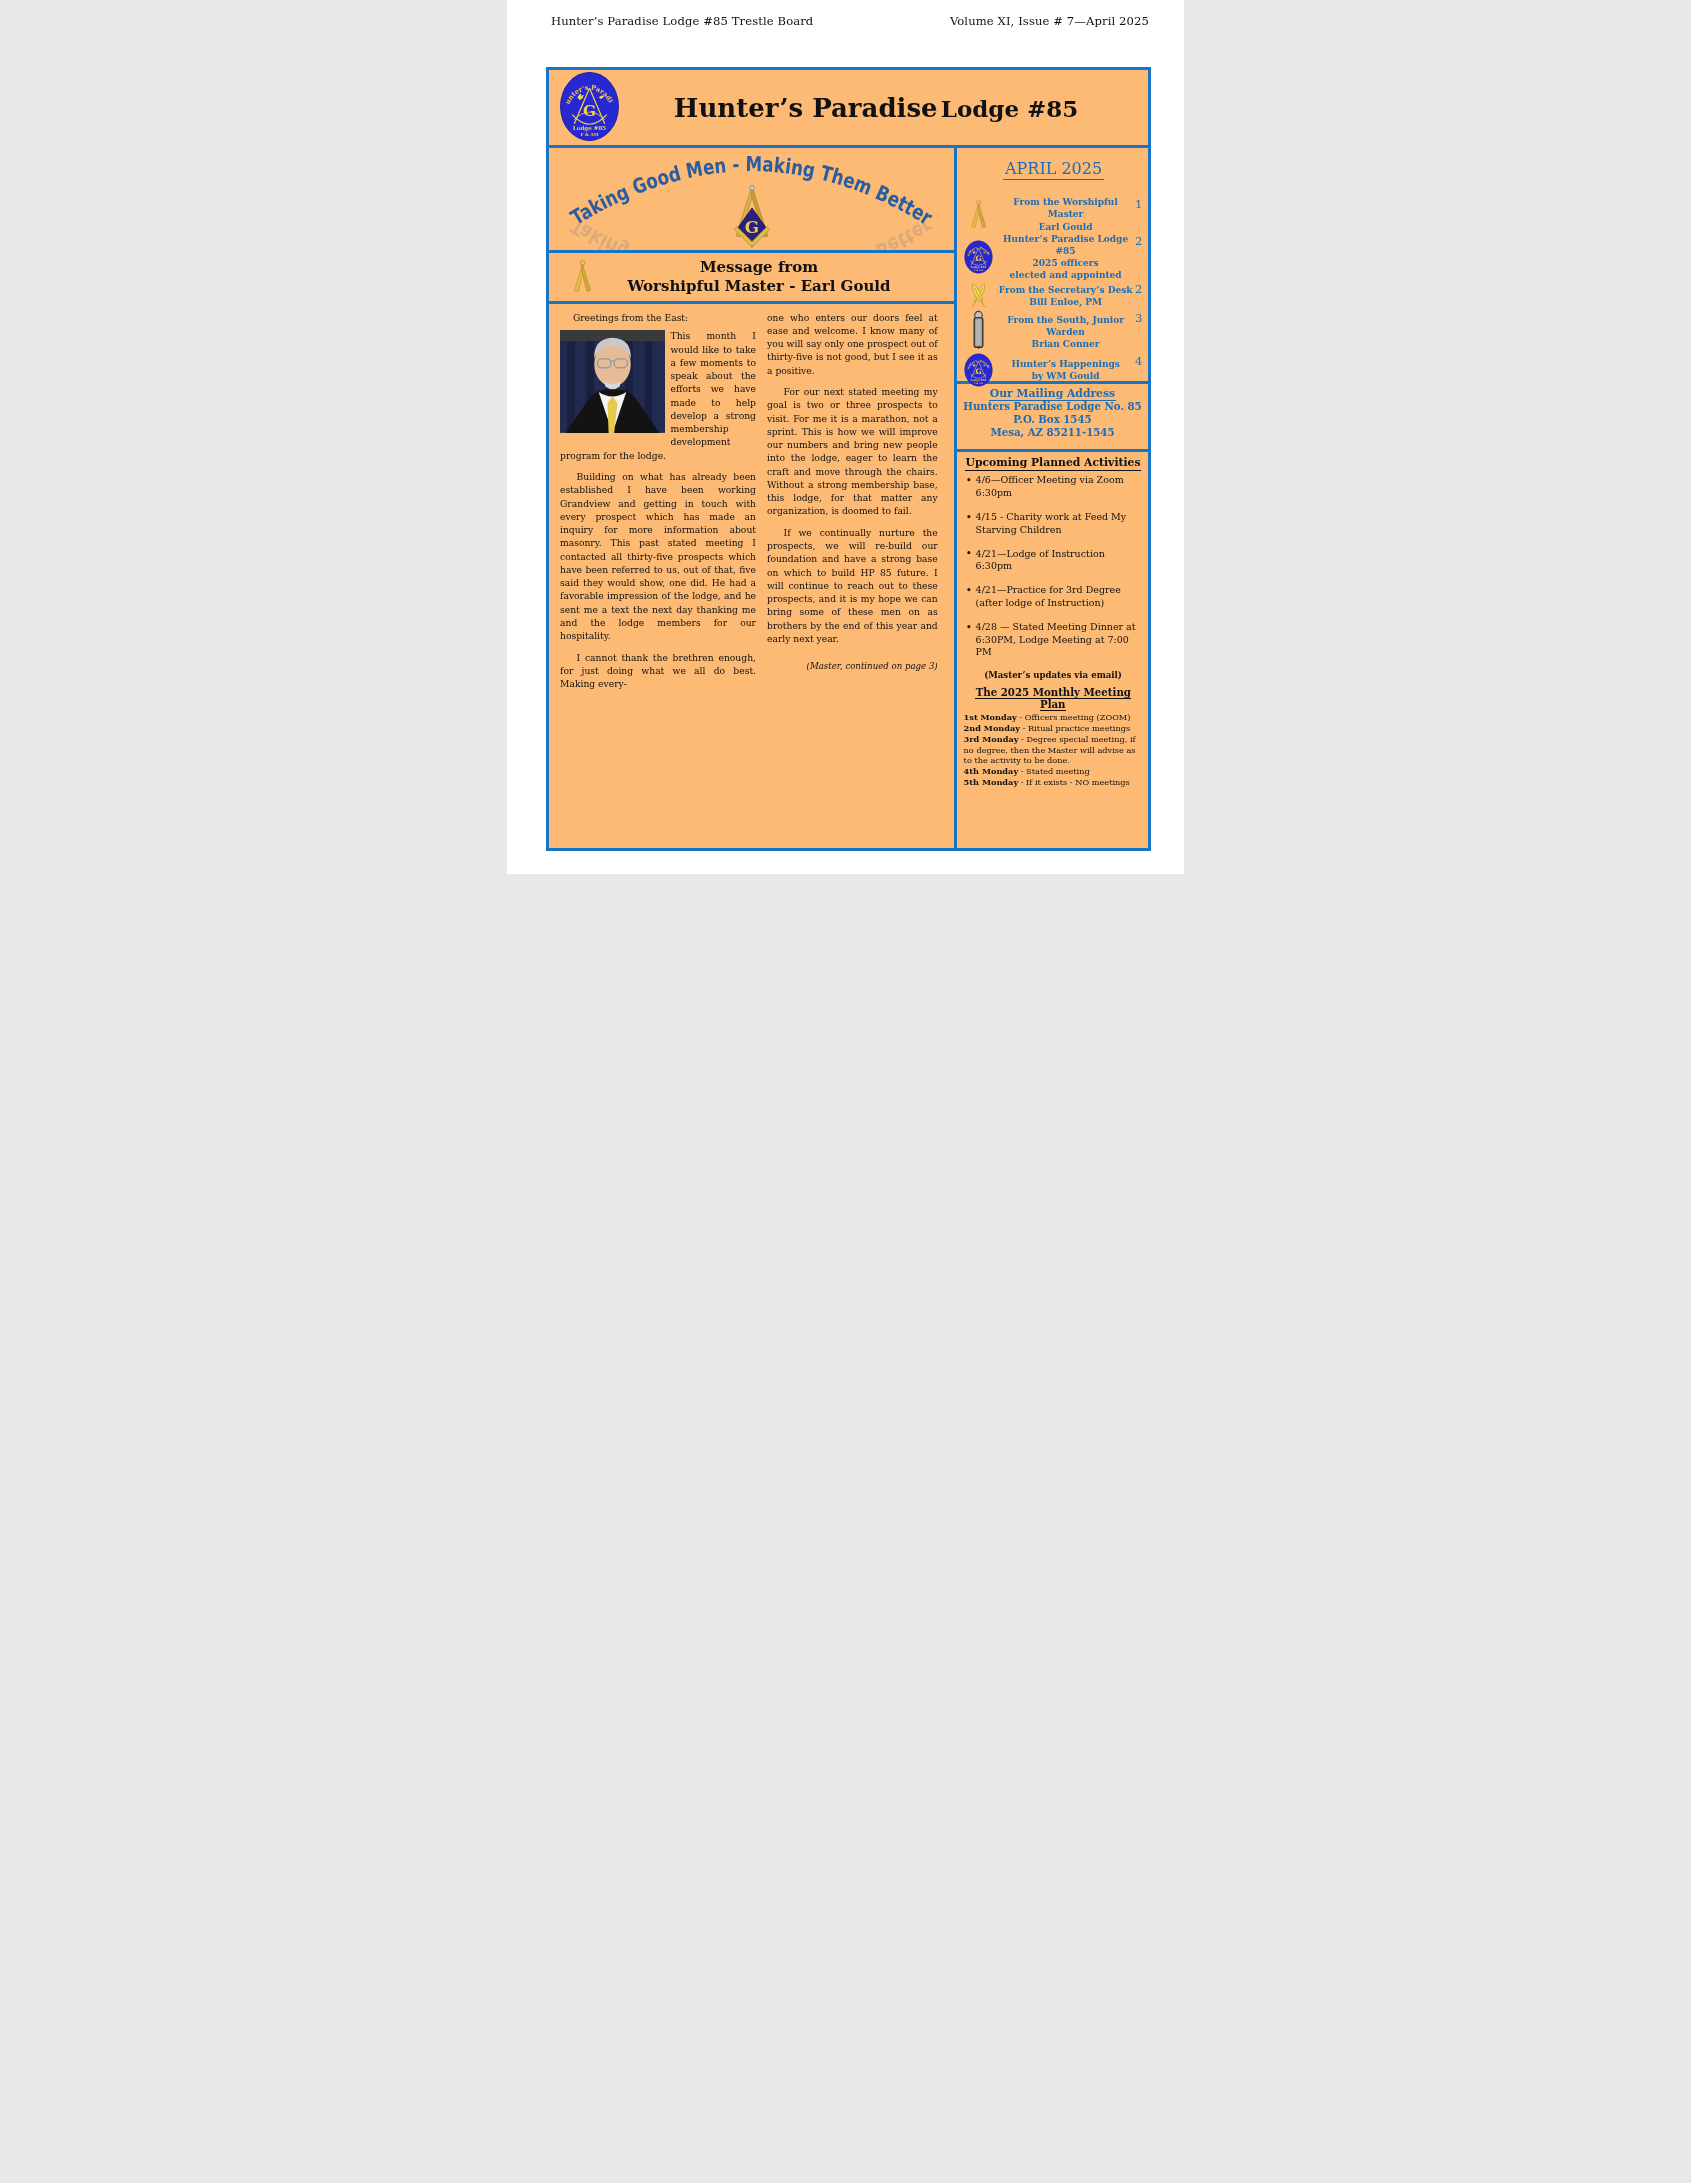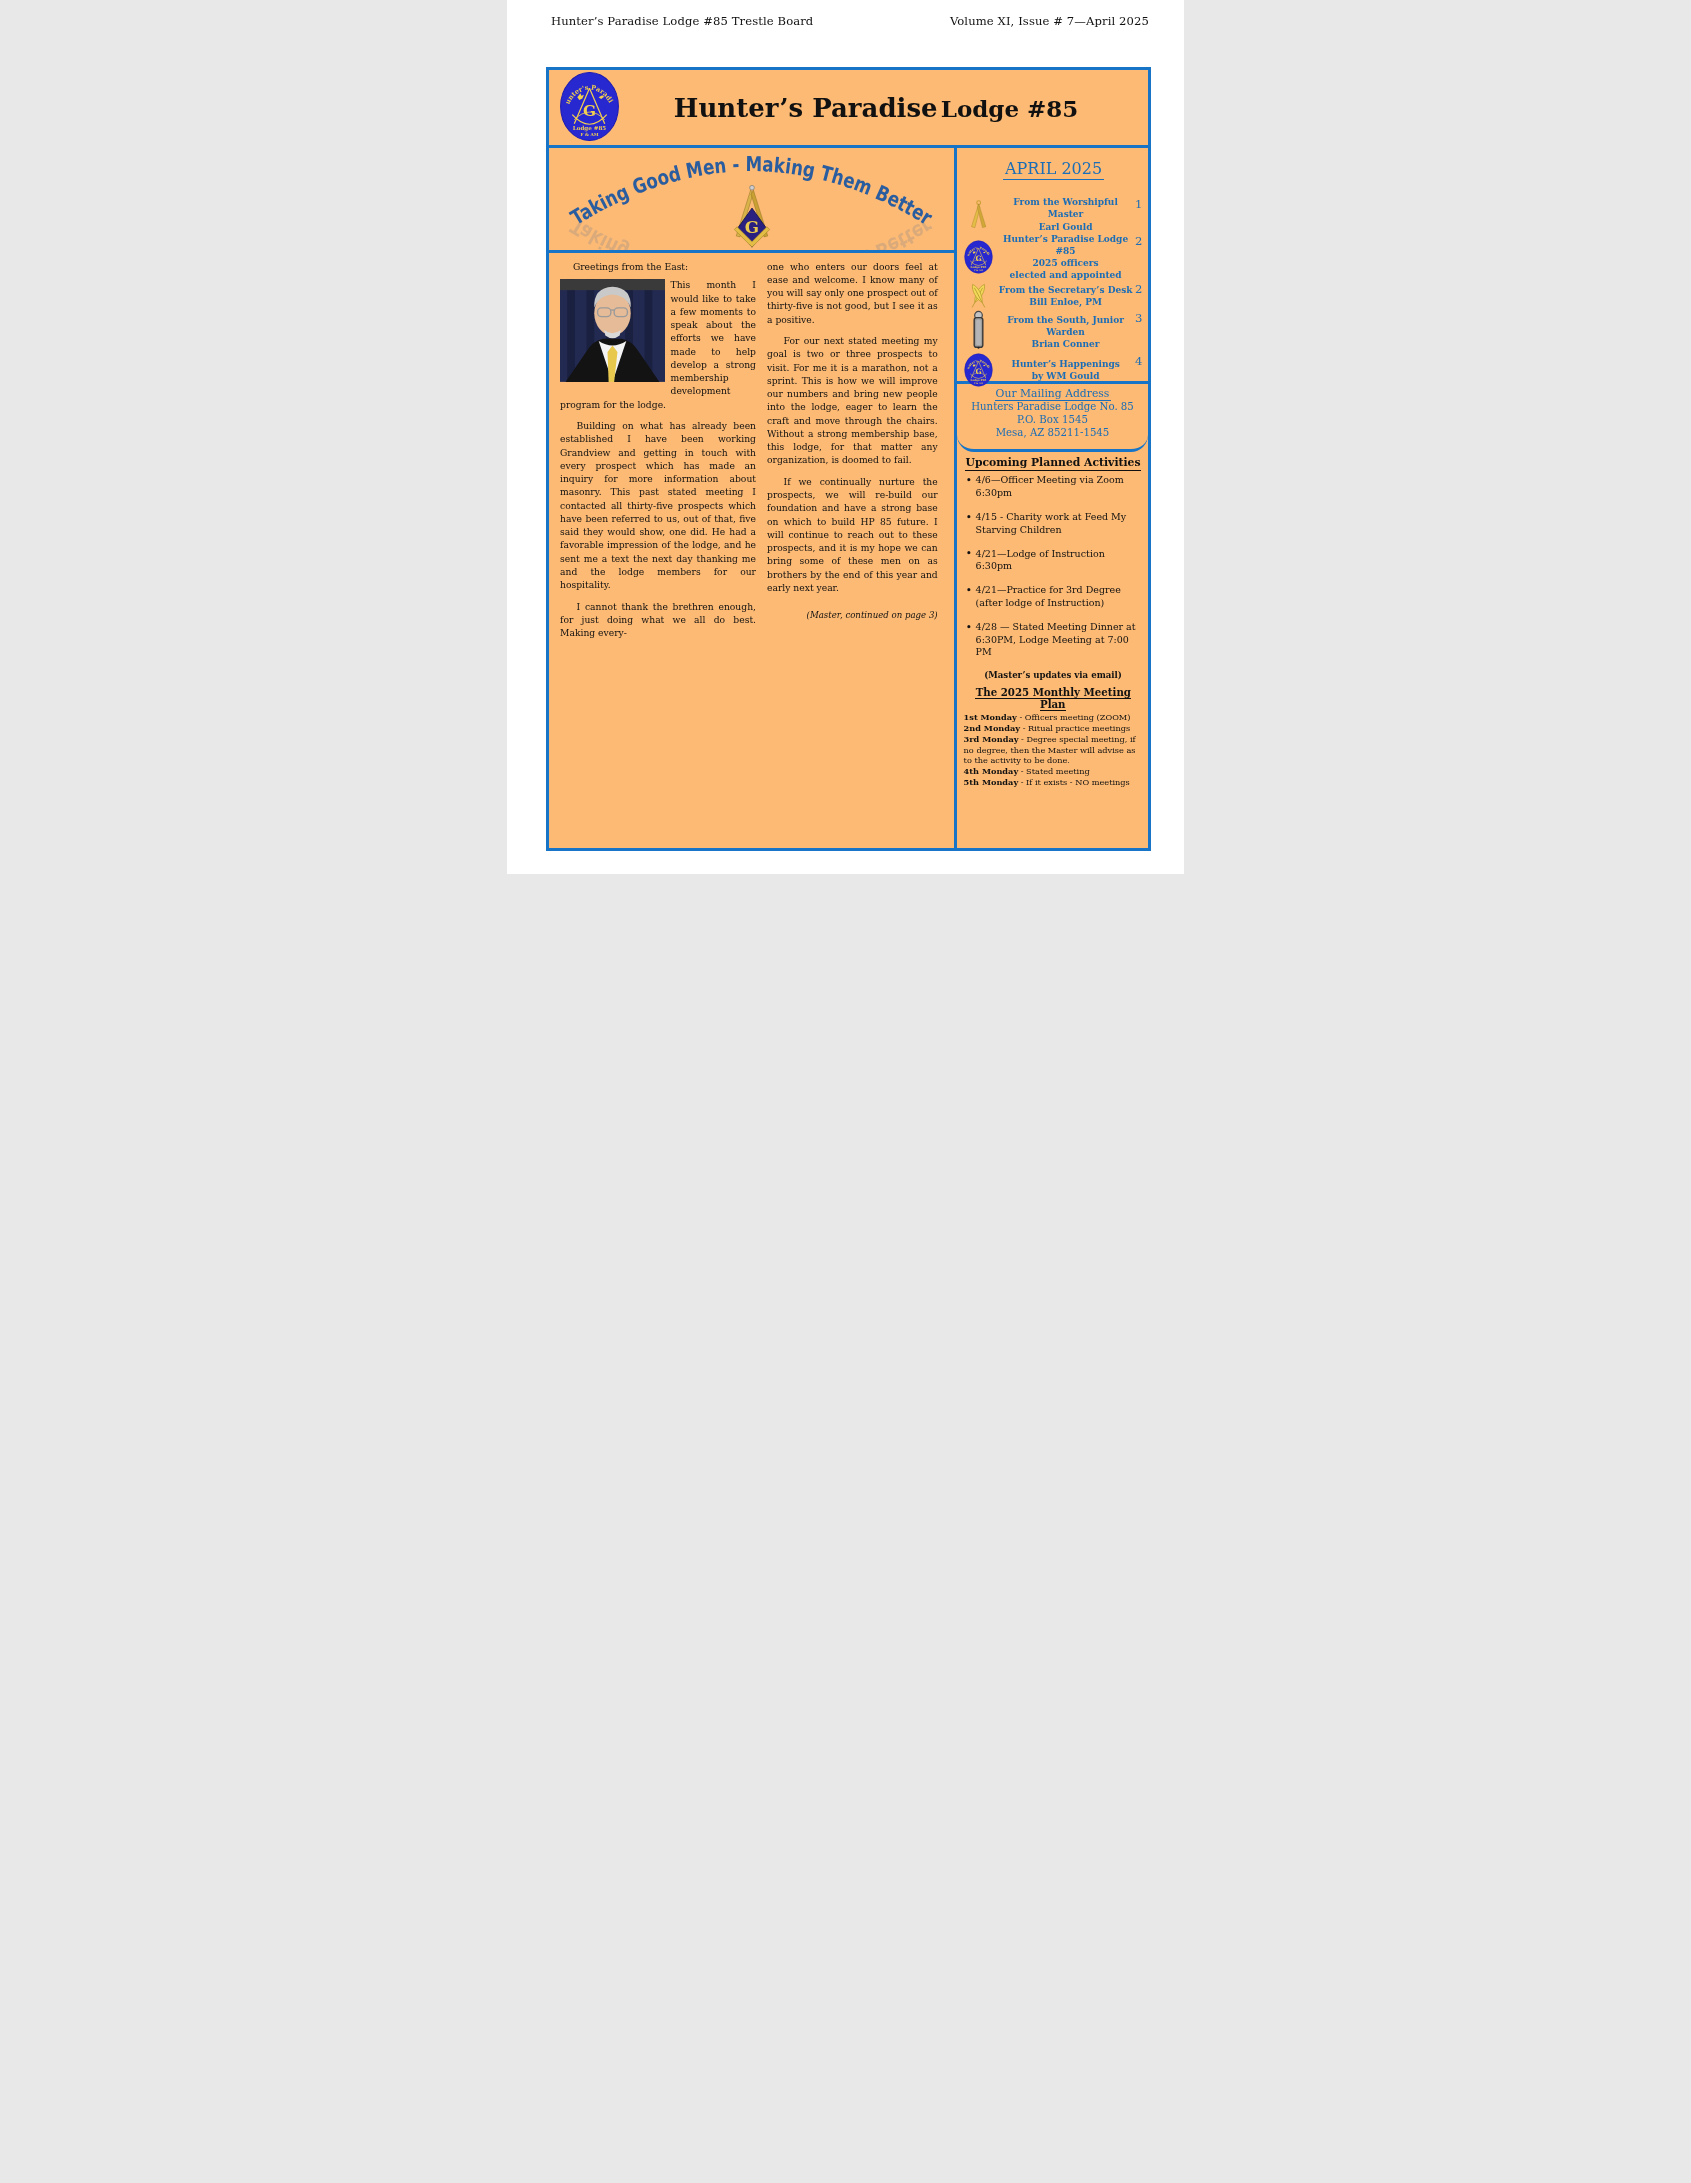--- a/index.html
+++ b/index.html
@@ -42,21 +42,21 @@
   
   .toc{height:229px;border-bottom:3.3px solid #1874c6;display:flex;flex-direction:column;padding:3.3px 1.1px 1.1px 3.3px;color:#1a6db6;}
   .toc-title{text-align:center;font-size:16px;font-weight:normal;margin-top:8px;}
   .toc-title span{border-bottom:1.7px solid #1a6db6;padding:0 2.2px 0.6px 2.2px;}
   .toc-rows{flex:1;display:flex;flex-direction:column;justify-content:space-around;margin-top:18px;}
   .toc-row{display:flex;align-items:center;}
   .toc-ico{width:36px;flex:0 0 auto;display:flex;justify-content:center;}
   .toc-txt{flex:1;text-align:center;font-size:9px;font-weight:bold;line-height:1.35;}
   .toc-page{width:12px;flex:0 0 auto;font-size:11.6px;align-self:flex-start;padding-top:1.1px;}
   
-  .mailing{height:62px;border-bottom:3.3px solid #1874c6;text-align:center;color:#1a6db6;font-weight:normal;padding-top:2.2px;border-radius:17px;}
+  .mailing{height:62px;border-bottom:3.3px solid #1874c6;text-align:center;color:#1a6db6;font-weight:bold;padding-top:2.2px;}
   .mailing .m-title{font-size:10.8px;}
   .mailing .m-title span{border-bottom:1.4px solid #1a6db6;padding:0 1.1px 0.6px 1.1px;}
   .mailing .m-line{font-size:10.2px;line-height:1.3;}
   
   .acts{flex:1;padding:4.4px 5.5px 2.2px 6.6px;overflow:hidden;}
   .acts-title{text-align:center;font-size:10.8px;font-weight:bold;}
   .acts-title span{border-bottom:1.4px solid #111;padding:0 0.6px 0.6px 0.6px;}
   .act-list{list-style:none;margin:5.5px 0 0 0;padding:0;}
   .act-list li{position:relative;padding-left:12px;font-size:9.5px;line-height:1.32;margin-bottom:11.6px;}
   .act-list li::before{content:"•";position:absolute;left:2.2px;top:-0.6px;font-size:10.5px;}
@@ -153,20 +153,31 @@
           <svg class="emblem" width="48" height="65" viewBox="0 0 100 140">
             <circle cx="50" cy="8" r="5" fill="#cfcfcf" stroke="#777" stroke-width="1.5"></circle>
             <path d="M47,13 L16,112 L24,114 L52,22 Z" fill="#d9b24a" stroke="#8c6f1f" stroke-width="1"></path>
             <path d="M53,13 L84,112 L76,114 L48,22 Z" fill="#c9a033" stroke="#8c6f1f" stroke-width="1"></path>
             <polygon points="50,52 80,94 50,136 20,94" fill="#2a2080" stroke="#161250" stroke-width="2"></polygon>
             <path d="M12,98 L50,136 L88,98 L82,92 L50,124 L18,92 Z" fill="#e3bd45" stroke="#8c6f1f" stroke-width="1"></path>
             <text x="50" y="106" text-anchor="middle" font-family="DejaVu Serif, Liberation Serif, serif" font-size="36" font-weight="bold" fill="#e9c94d">G</text>
           </svg>
         </div>
 
+        <div class="msg-head">
+          <div class="jewel">
+            <svg width="29" height="35" viewBox="0 0 60 70">
+                <use href="#masters-square-def"></use>
+              </svg>
+          </div>
+          <div class="lines">
+            <div>Message from</div>
+            <div>Worshipful Master - Earl Gould</div>
+          </div>
+        </div>
 
         <div class="body-cols">
           <div class="col col-left">
             <p class="greeting">Greetings from the East:</p>
             <svg class="portrait" viewBox="0 0 190 186">
               <rect width="190" height="186" fill="#232a52"></rect>
               <path d="M20,0 V186 M55,0 V186 M90,0 V186 M125,0 V186 M160,0 V186" stroke="#1a2040" stroke-width="14"></path>
               <rect x="0" y="0" width="190" height="20" fill="#3a3a3a"></rect>
               <path d="M10,186 L50,128 Q60,112 78,108 L112,108 Q130,112 140,128 L180,186 Z" fill="#131313"></path>
               <path d="M70,112 L95,186 L120,112 Q95,128 70,112 Z" fill="#f4f4f4"></path>

